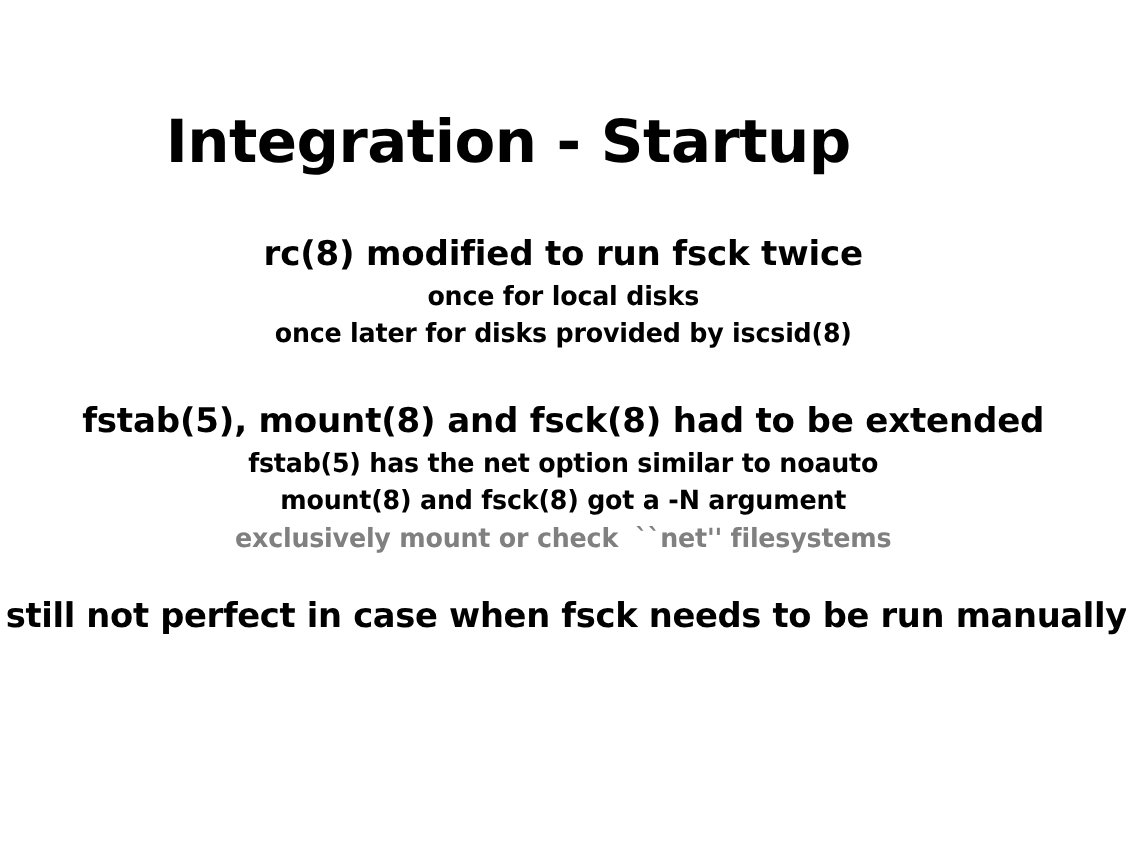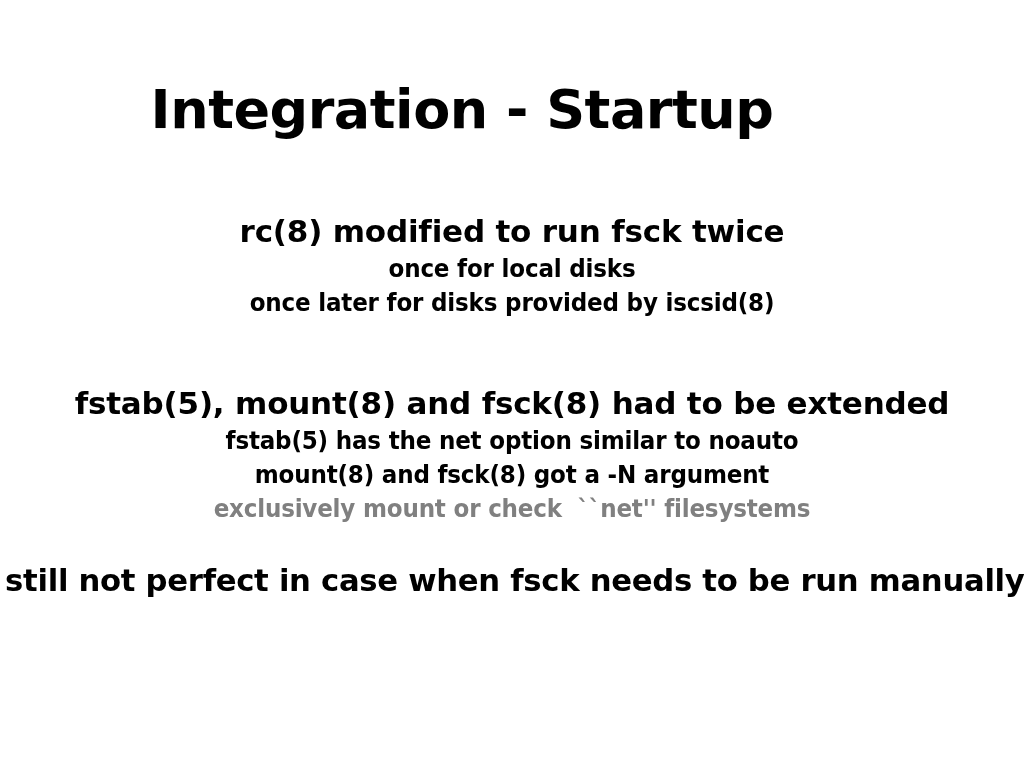--- a/index.html
+++ b/index.html
@@ -21,21 +21,21 @@
     position: relative;
     width: 1024px;
     height: 768px;
     background: #ffffff;
     box-sizing: border-box;
   }
 
   
   .slide-title {
     position: absolute;
-    top: 81px;
+    top: 100px;
     left: 0;
     width: 924px;
     text-align: center;
     font-size: 54px;
     font-weight: 800;
     letter-spacing: -0.5px;
     line-height: 1.08;
     color: #000000;
     white-space: pre;
   }
@@ -47,21 +47,21 @@
     left: 0;
     width: 1024px;
     text-align: center;
   }
 
   .block {
     width: 100%;
     text-align: center;
   }
   .block + .block {
-    margin-top: 64px;
+    margin-top: 44px;
   }
 
   .line {
     display: block;
     width: 100%;
     text-align: center;
     white-space: pre;
   }
 
   

